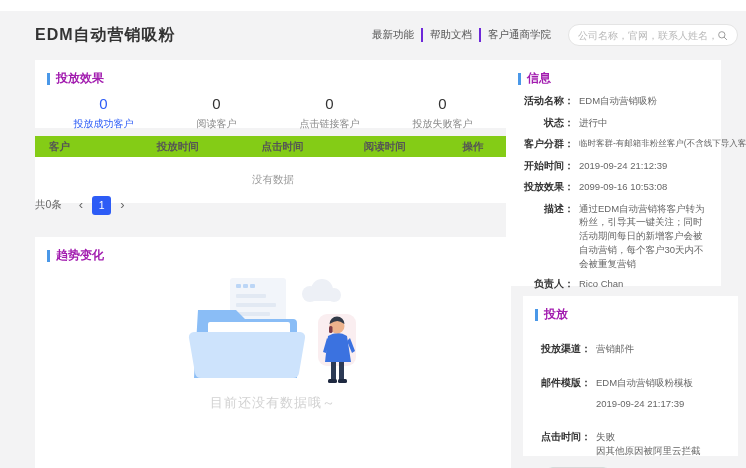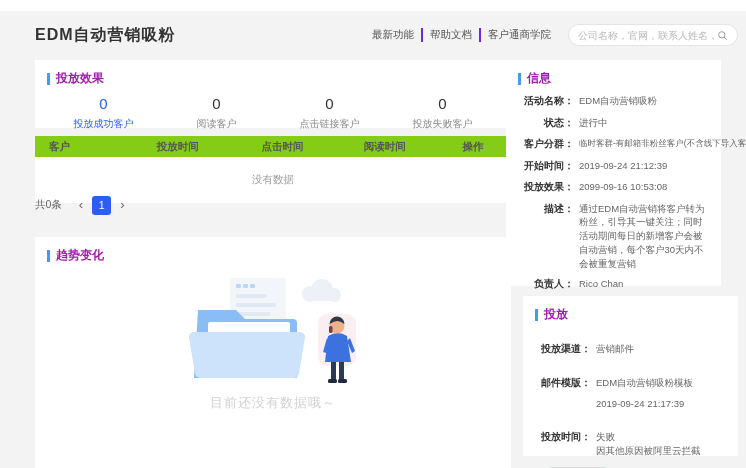--- a/index.html
+++ b/index.html
@@ -234,20 +234,20 @@
   </div>
   <div class="frow drow-gap">
     <div class="flabel">邮件模版：</div>
     <div class="fvalue">EDM自动营销吸粉模板</div>
   </div>
   <div class="frow">
     <div class="flabel"></div>
     <div class="fvalue">2019-09-24 21:17:39</div>
   </div>
   <div class="frow drow-gap">
-    <div class="flabel">投放时间：</div>
+    <div class="flabel">点击时间：</div>
     <div class="fvalue">
       <div class="red">失败</div>
       <div>因其他原因被阿里云拦截</div>
     </div>
   </div>
   <button class="pill-btn">预览模板</button>
 </div>
 
 </body></html>

